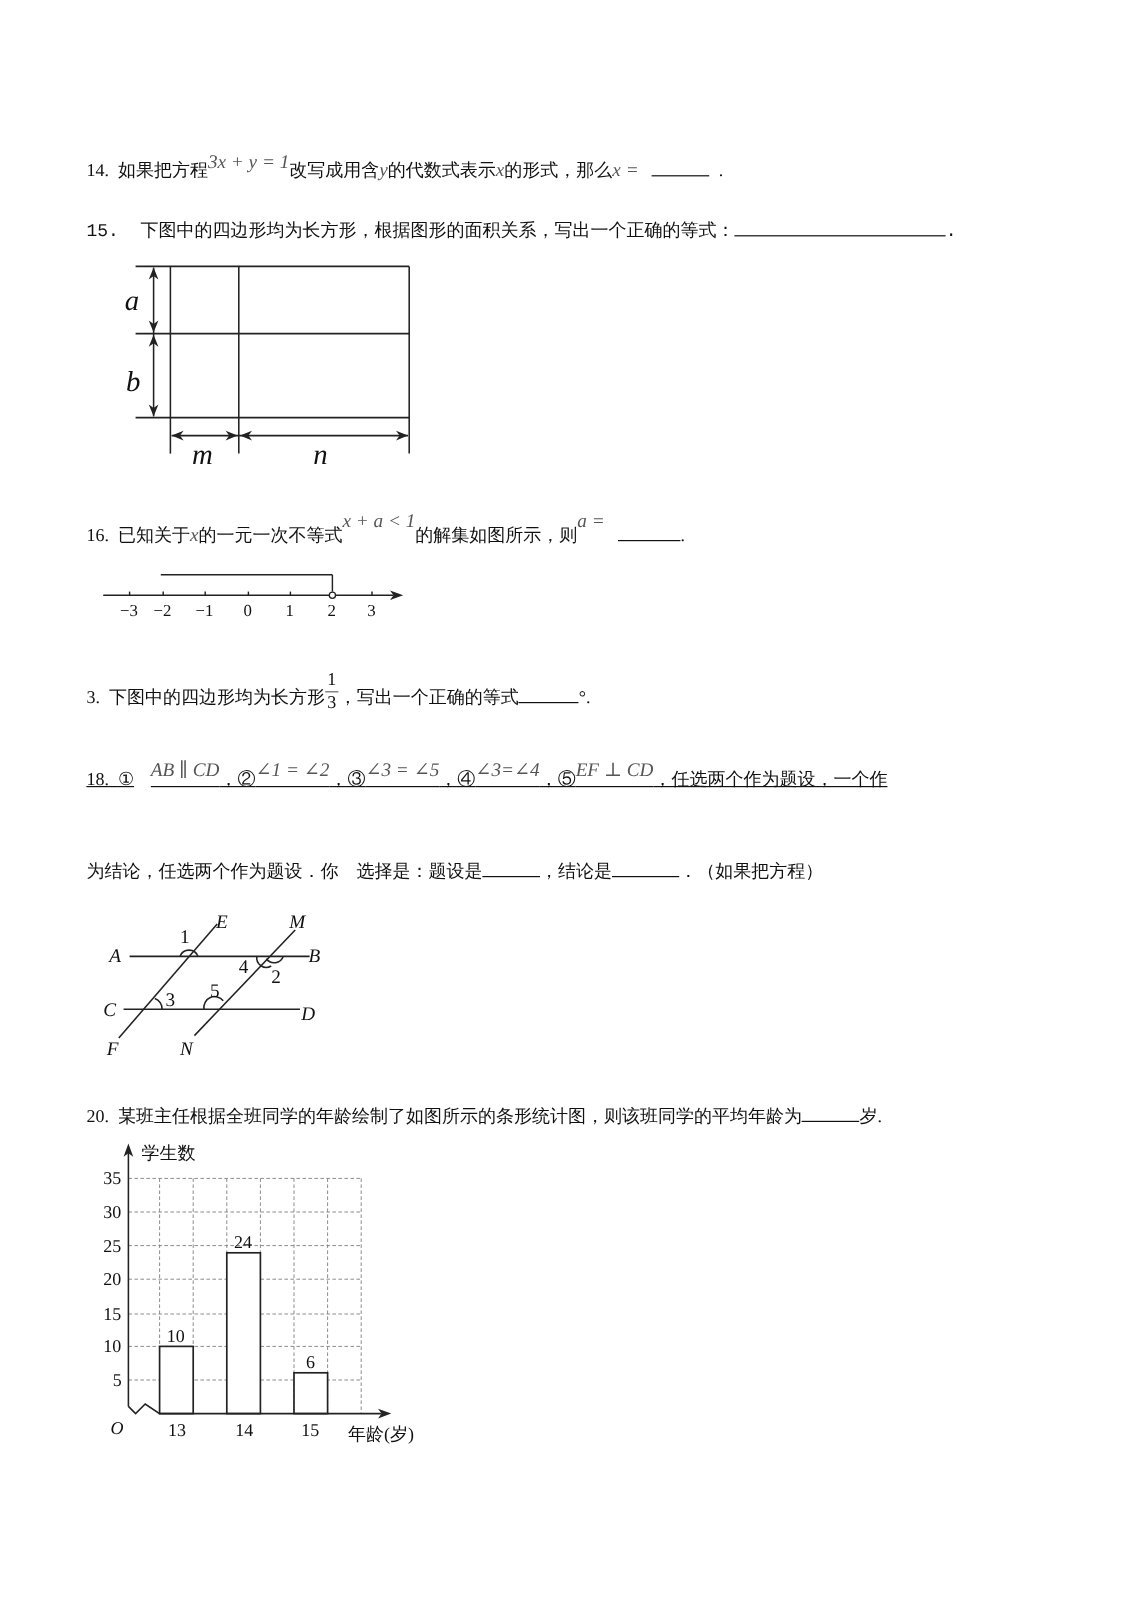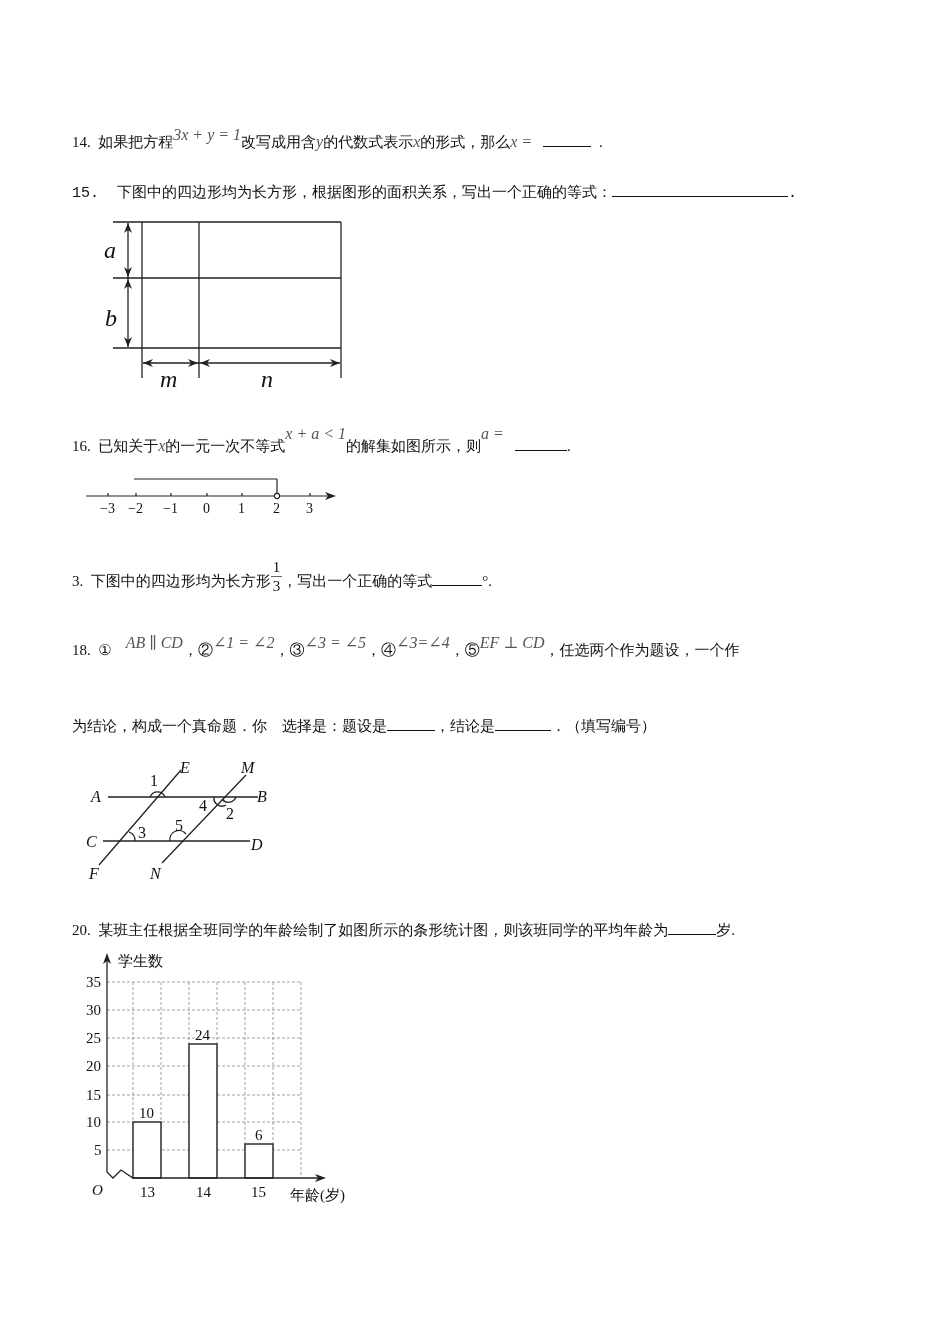--- a/index.html
+++ b/index.html
@@ -84,26 +84,26 @@
     <text x="273" y="513">2</text>
     <text x="306" y="513">3</text>
   </g>
 </svg>
 
 <div class="line" style="top:564px;">
   <span>3.</span>&nbsp;
   <span>下图中的四边形均为长方形</span><span class="frac"><span class="num">1</span><span class="den">3</span></span><span>，写出一个正确的等式</span><span class="blank" style="width:50px;"></span><span>°.</span>
 </div>
 
-<div class="line" style="top:640px;">
+<div class="line" style="top:640px;text-decoration:underline;">
   <span>18.</span>&nbsp;
   <span>①</span><span class="math up" style="margin-left:14px;">AB ∥ CD</span><span>，②</span><span class="math up">∠1 = ∠2</span><span>，③</span><span class="math up">∠3 = ∠5</span><span>，④</span><span class="math up">∠3=∠4</span><span>，⑤</span><span class="math up">EF ⊥ CD</span><span>，任选两个作为题设，一个作</span>
 </div>
 <div class="line" style="top:716px;">
-  <span>为结论，构成一个真命题．你　选择是：题设是</span><span class="blank" style="width:48px;"></span><span>，结论是</span><span class="blank" style="width:56px;"></span><span>．（填写编号）</span>
+  <span>为结论，任选两个作为题设．你　选择是：题设是</span><span class="blank" style="width:48px;"></span><span>，结论是</span><span class="blank" style="width:56px;"></span><span>．（如果把方程）</span>
 </div>
 
 <svg style="left:0;top:0;" width="950" height="1344">
   <g stroke="#222" stroke-width="1.3" fill="none">
     <line x1="108" y1="797" x2="258" y2="797"></line>
     <line x1="103" y1="841" x2="250" y2="841"></line>
     <line x1="181" y1="770" x2="99" y2="865"></line>
     <line x1="246" y1="775" x2="162" y2="863"></line>
     <path d="M150,797 A8,8 0 0 1 165,797"></path>
     <path d="M214,797 A8,8 0 0 0 226,805"></path>

